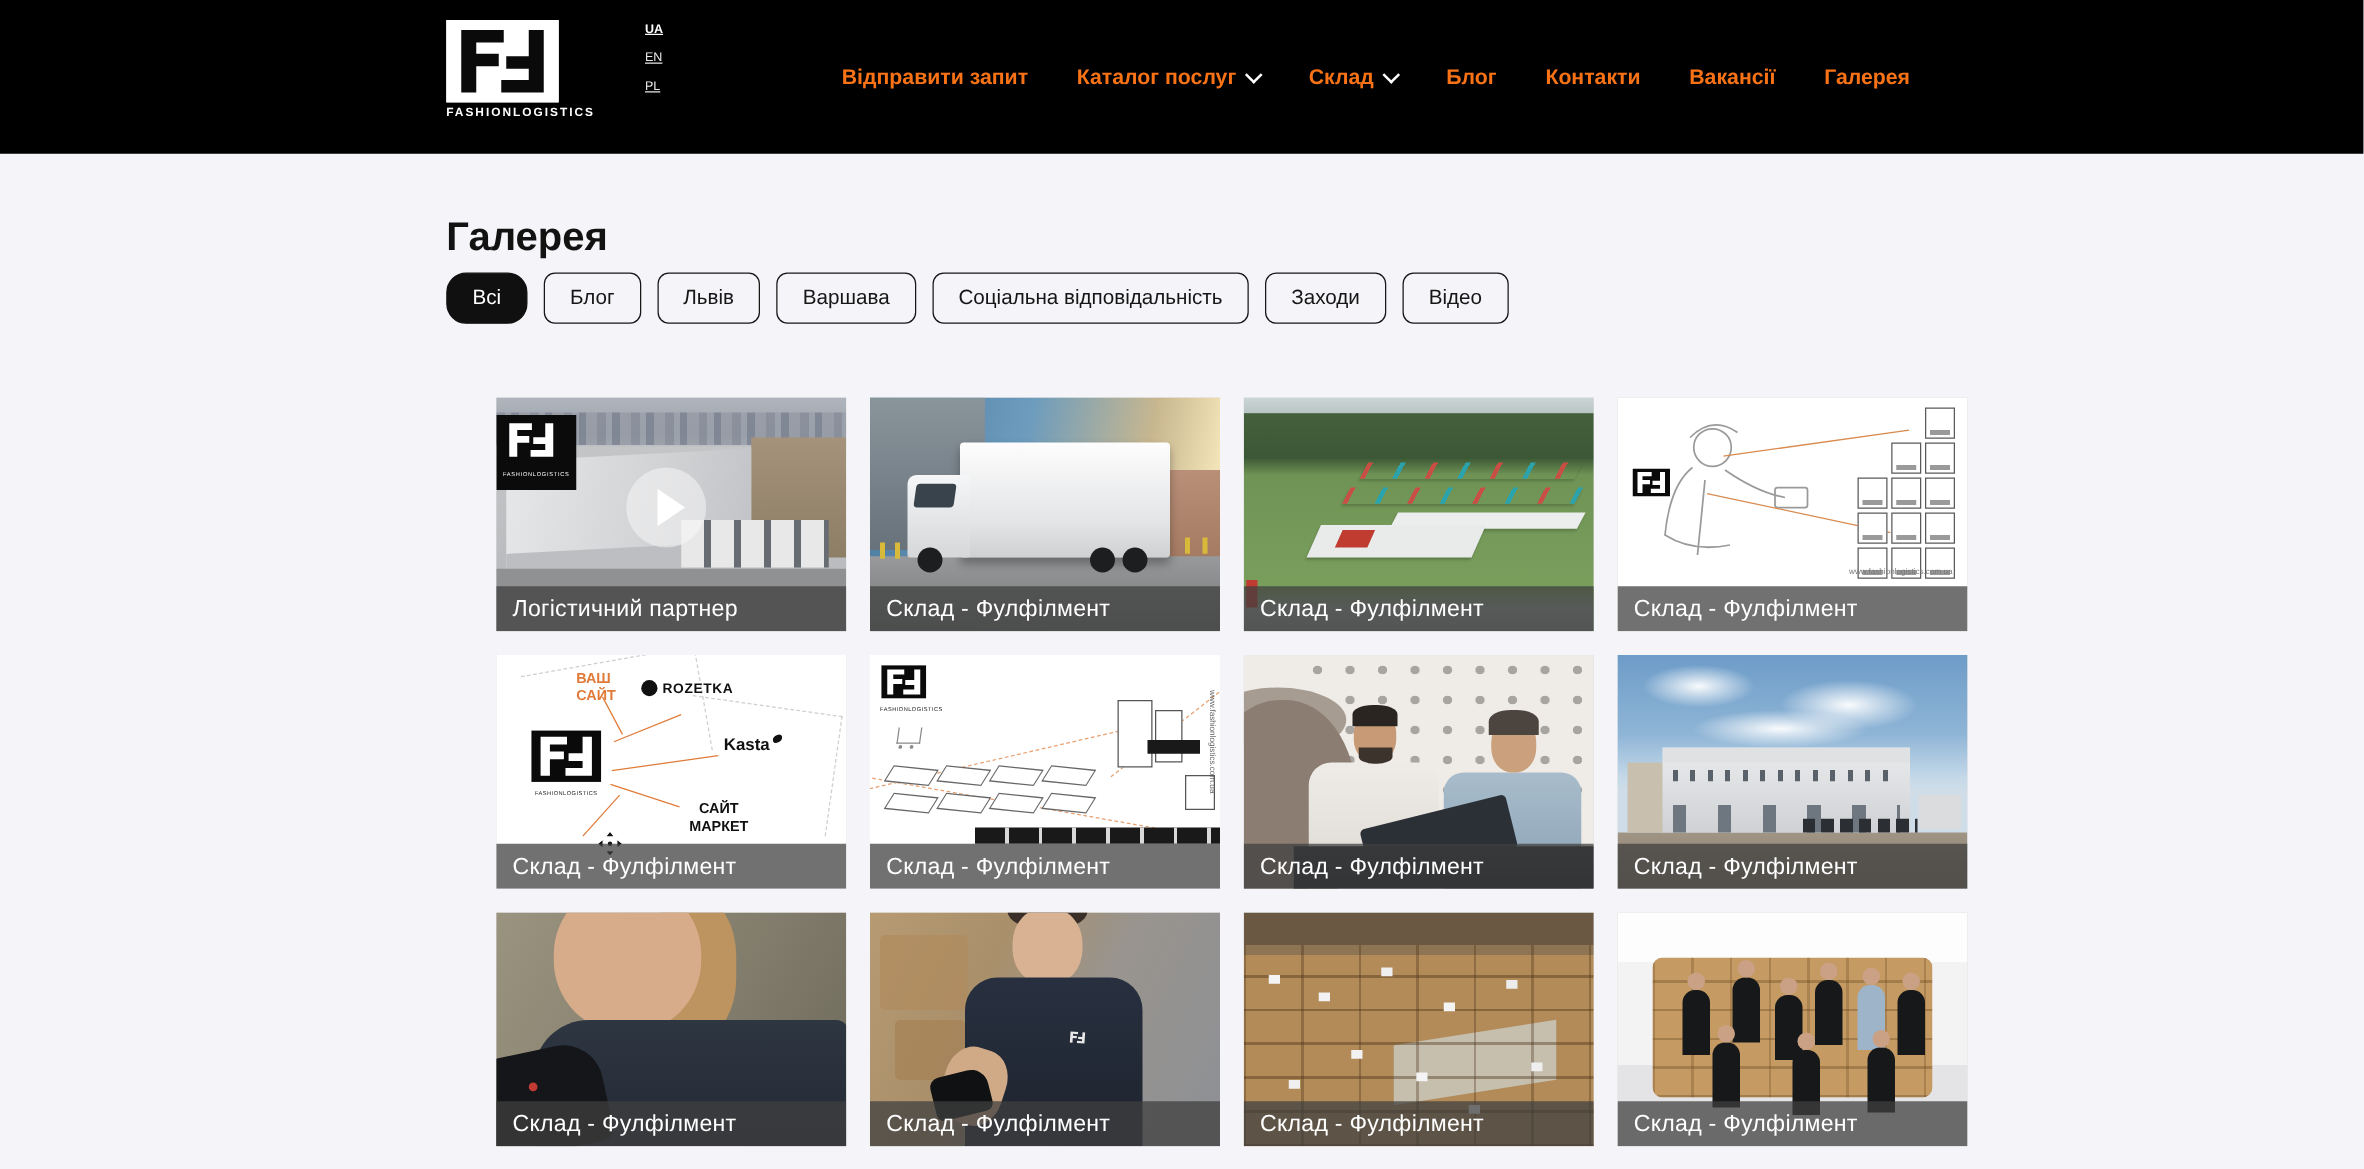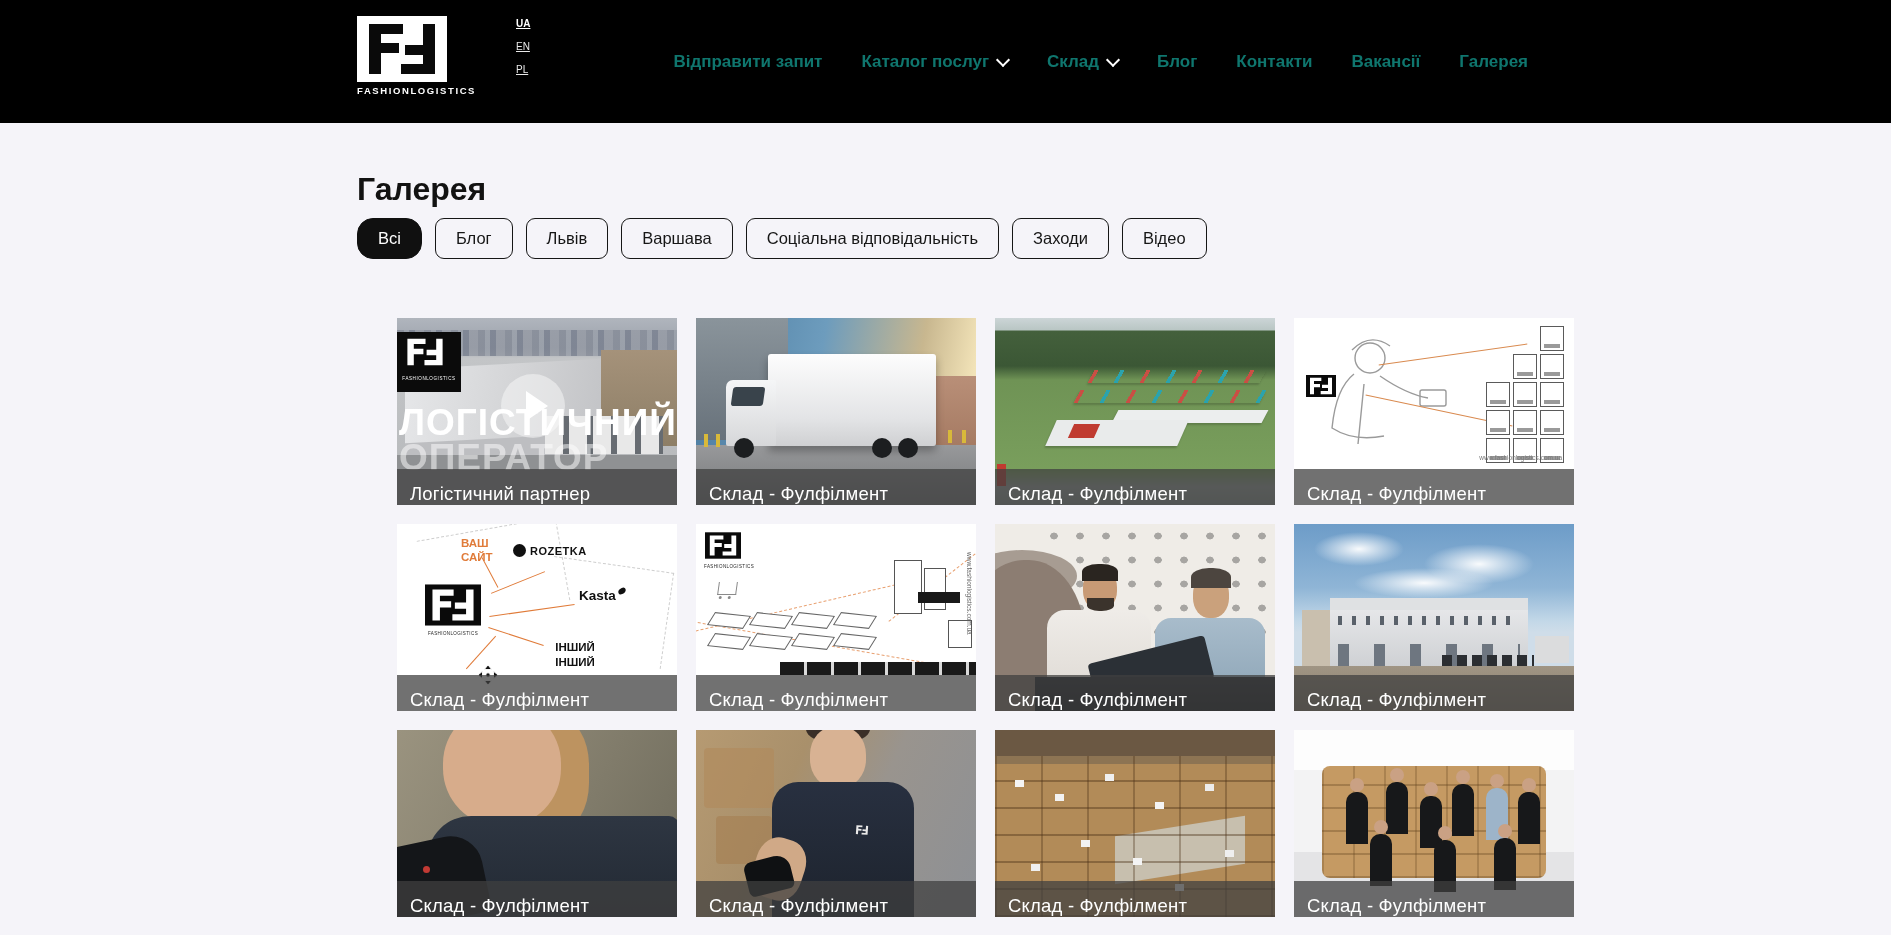--- a/index.html
+++ b/index.html
@@ -9,36 +9,36 @@
 
   
   .header{position:absolute;left:0;top:0;width:1891px;height:123px;background:#000;}
   .logo{position:absolute;left:357px;top:16px;width:92px;cursor:pointer;}
   .logo-box{width:90px;height:66px;background:#fff;display:block;}
   .brand{display:block;margin-top:3px;color:#fff;font-size:9.5px;letter-spacing:1.6px;font-weight:700;text-align:center;white-space:nowrap;}
   .langs{position:absolute;left:516px;top:16px;display:flex;flex-direction:column;gap:7px;}
   .lang{color:#e9e9e9;font-size:10px;line-height:16px;cursor:pointer;text-decoration:underline;}
   .lang.active{color:#fff;font-weight:700;}
   .nav{position:absolute;right:363px;top:0;height:123px;display:flex;align-items:center;gap:39px;}
-  .nav-item{display:flex;align-items:center;color:#0f766e;font-weight:700;font-size:17px;white-space:nowrap;cursor:pointer;}
+  .nav-item{display:flex;align-items:center;color:#f97316;font-weight:700;font-size:17px;white-space:nowrap;cursor:pointer;}
   .chev{width:8px;height:8px;border-right:2.5px solid #fff;border-bottom:2.5px solid #fff;
         transform:rotate(45deg);margin-left:9px;margin-top:-4px;}
 
   
   .page-title{position:absolute;left:357px;top:150px;font-size:32px;font-weight:700;color:#121212;}
   .filters{position:absolute;left:357px;top:218px;display:flex;gap:13px;}
   .filter{height:41px;display:flex;align-items:center;padding:0 20px;border:1.5px solid #161616;
           border-radius:9px;font-size:16.5px;color:#161616;background:transparent;cursor:pointer;white-space:nowrap;}
   .filter.active{background:#101010;color:#fff;border-color:#101010;border-radius:16px;}
 
   
   .tile{position:absolute;width:280px;height:187px;overflow:hidden;cursor:pointer;background:#ddd;}
   .art{position:absolute;left:0;top:0;right:0;bottom:0;overflow:hidden;}
   .cap{position:absolute;left:0;right:0;bottom:0;height:36px;background:rgba(64,64,64,.74);
-       display:flex;align-items:flex-end;padding-left:13px;color:#fff;font-size:18.5px;letter-spacing:.2px;}
+       display:flex;align-items:center;padding-left:13px;color:#fff;font-size:18.5px;letter-spacing:.2px;}
 
   
   .flmono{display:block;}
 
   
   .art-kyiv{background:linear-gradient(180deg,#b0b5bd 0,#9ba1ab 30px,#c3c5c7 40px,#b4b6b9 100%);}
   .kyiv-skyline{left:0;top:12px;width:100%;height:26px;opacity:.85;
     background:repeating-linear-gradient(90deg,#868c98 0 7px,#9aa0aa 7px 12px,#7a8190 12px 18px,#969ba5 18px 27px);}
   .kyiv-bldg{left:8px;top:46px;width:196px;height:94px;transform:skewY(-3deg);
     background:linear-gradient(100deg,#e6e7e9 0%,#d3d4d6 55%,#c2c3c6 100%);box-shadow:inset 0 -20px 0 #bdbec1;}
@@ -251,24 +251,20 @@
       <div class="a badge">
         <svg width="48" height="36" viewBox="0 0 90 66">
           <path d="M12 8 h34 v10 h-22 v9 h18 v10 h-18 v21 h-12 z" fill="#ffffff"></path>
           <path d="M78 58 h-34 v-10 h22 v-9 h-18 v-10 h18 v-21 h12 z" fill="#ffffff"></path>
         </svg>
         <span class="bb">FASHIONLOGISTICS</span>
       </div>
       <div class="a play">
           <span class="play-tri"></span>
         </div>
-      <div class="a vtitle">
-        <div>ЛОГІСТИЧНИЙ</div>
-        <div class="l2">ОПЕРАТОР</div>
-      </div>
     </div>
     <figcaption class="cap">
         <span>Логістичний партнер</span>
       </figcaption>
   </figure>
 
   <figure class="tile" style="left:656px;top:302px;">
     <div class="art art-truck">
       <div class="a tr-bldg"></div>
       <div class="a tr-wall"></div>
@@ -361,21 +357,21 @@
       </div>
       <div class="a t-your" style="left:64px;top:12px;">ВАШ САЙТ</div>
       <div class="a t-roz" style="left:116px;top:20px;">
         <span class="roz-dot"></span>
         <span>ROZETKA</span>
       </div>
       <div class="a t-kasta" style="left:182px;top:64px;">
         <span>Kasta</span>
         <span class="kasta-dot"></span>
       </div>
-      <div class="a t-other" style="left:146px;top:116px;">ІНШИЙ ІНШИЙ</div>
+      <div class="a t-other" style="left:146px;top:116px;">САЙТ МАРКЕТ</div>
       <div class="a oarrow" style="left:76px;top:48px;width:34px;transform:rotate(62deg);"></div>
       <div class="a oarrow" style="left:92px;top:58px;width:58px;transform:rotate(-22deg);"></div>
       <div class="a oarrow" style="left:92px;top:86px;width:86px;transform:rotate(-8deg);"></div>
       <div class="a oarrow" style="left:90px;top:112px;width:58px;transform:rotate(18deg);"></div>
       <div class="a oarrow" style="left:62px;top:128px;width:44px;transform:rotate(-48deg);"></div>
       <svg class="a cursor-move" style="left:80px;top:140px;" viewBox="0 0 24 24">
         <g fill="#111" stroke="#fff" stroke-width="1">
           <path d="M12 1 l4 5 h-8 z"></path>
             <path d="M12 23 l-4 -5 h8 z"></path>
           <path d="M1 12 l5 -4 v8 z"></path>

